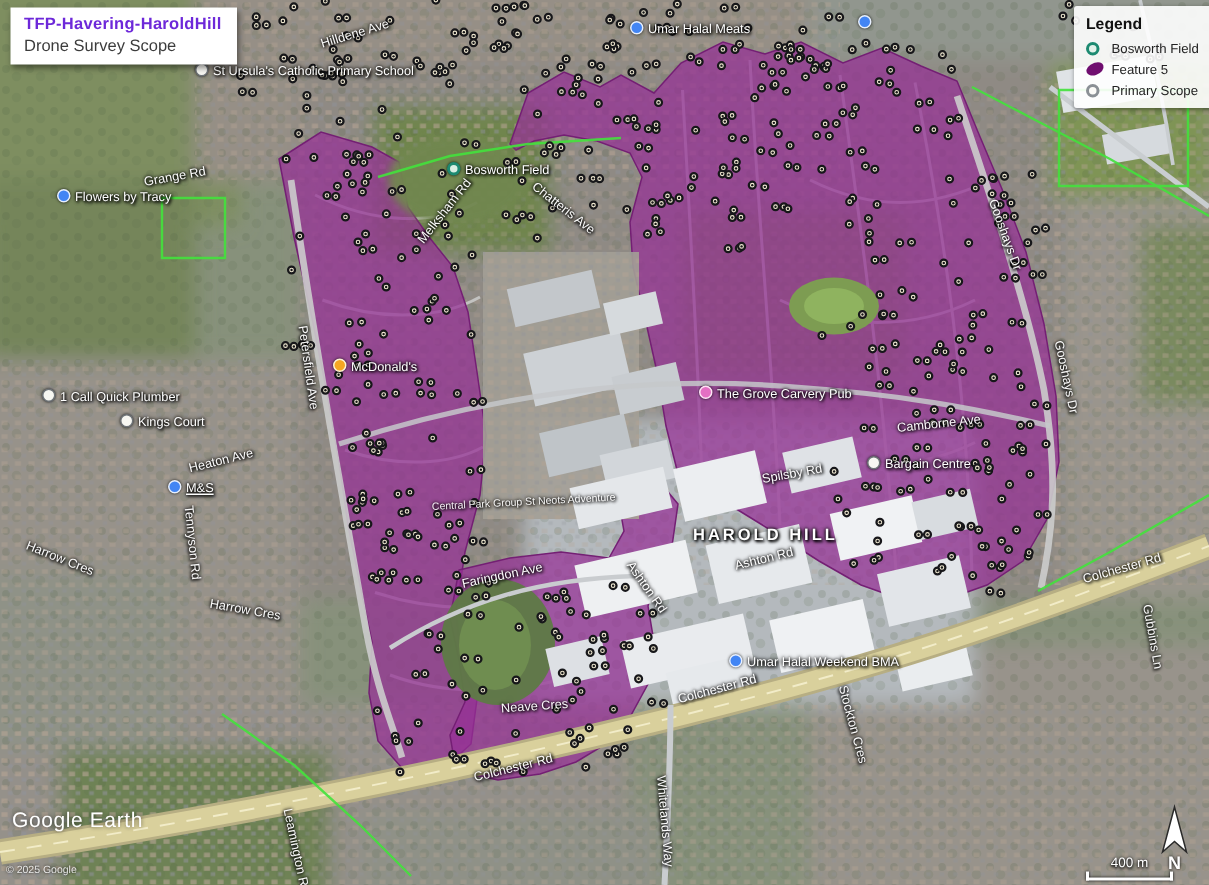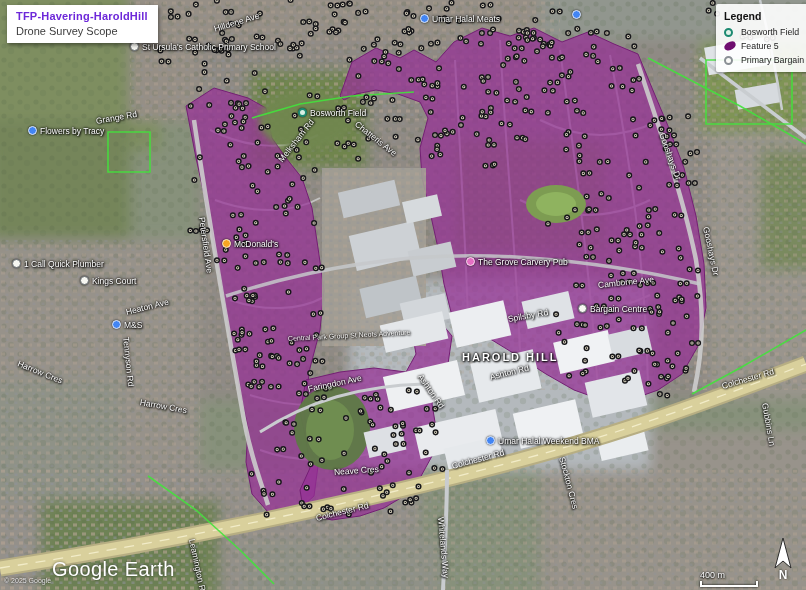--- a/index.html
+++ b/index.html
@@ -33,25 +33,25 @@
   .legend{position:absolute;left:716px;top:4px;width:84px;background:rgba(255,255,255,.9);
           padding:6px 4px 7px 8px;border-radius:2px;box-shadow:0 1px 3px rgba(0,0,0,.35);}
   .legend-title{font-size:10.5px;font-weight:bold;color:#111;margin-bottom:5px;}
   .legend-item{display:flex;align-items:center;margin-top:4px;font-size:8.8px;color:#222;}
   .legend-swatch{width:14px;display:inline-flex;justify-content:flex-start;margin-right:3px;}
   .sw-teal-ring{width:5px;height:5px;border:2px solid #1d8a71;border-radius:50%;background:#e3f2ea;}
   .sw-purple-polygon{width:12px;height:8px;background:#6f0e6f;border-radius:55% 40% 55% 45%;transform:rotate(-18deg);}
   .sw-gray-ring{width:5px;height:5px;border:2px solid #8a9095;border-radius:50%;background:#fbfbf8;}
 
   
-  .brand{position:absolute;left:8px;top:558px;color:#fff;font-size:20px;letter-spacing:.4px;
-         text-shadow:0 0 3px rgba(0,0,0,.6);margin-left:44px;}
+  .brand{position:absolute;left:8px;top:538px;color:#fff;font-size:14px;letter-spacing:.4px;
+         text-shadow:0 0 3px rgba(0,0,0,.6);}
   .copyright{position:absolute;left:4px;top:577px;color:rgba(255,255,255,.85);font-size:7px;
              text-shadow:0 0 2px #000;}
-  .scalebar{position:absolute;left:700px;top:570px;width:58px;color:#fff;
+  .scalebar{position:absolute;left:724px;top:570px;width:58px;text-align:center;color:#fff;
             text-shadow:0 0 2px #000,0 1px 2px #000;}
   .scalebar-label{font-size:9px;margin-bottom:1px;}
   .scalebar-line{height:4px;border-left:2px solid #fff;border-right:2px solid #fff;
                  border-bottom:2px solid #fff;filter:drop-shadow(0 0 1px #000);}
   .compass{position:absolute;left:764px;top:536px;width:38px;height:46px;}
 </style>
 </head>
 <body>
 
 <div id="stage">
@@ -2580,32 +2580,32 @@
         </g>
       </g>
   </svg>
 
   <div id="labels-layer">
       <div class="map-label kind-poi-white" style="left: 130px; top: 42px;"><span class="poi-icon icon-white"></span><span>St Ursula's Catholic Primary School</span></div>
       <div class="map-label kind-street" style="left: 214px; top: 24px; transform: rotate(-17deg);"><span>Hilldene Ave</span></div>
       <div class="map-label kind-poi-blue" style="left: 420px; top: 14px;"><span class="poi-icon icon-blue"></span><span>Umar Halal Meats</span></div>
       <div class="map-label kind-poi-blue" style="left: 572px; top: 10px;"><span class="poi-icon icon-blue"></span><span></span></div>
       <div class="map-label kind-street" style="left: 96px; top: 116px; transform: rotate(-10deg);"><span>Grange Rd</span></div>
-      <div class="map-label kind-poi-blue" style="left: 28px; top: 126px; text-align: center;"><span class="poi-icon icon-blue"></span><span>Flowers by Tracy</span></div>
+      <div class="map-label kind-poi-blue" style="left: 38px; top: 126px; text-align: center;"><span class="poi-icon icon-blue"></span><span>Flowers by Tracy</span></div>
       <div class="map-label kind-poi-teal" style="left: 298px; top: 108px;"><span class="poi-icon icon-teal"></span><span>Bosworth Field</span></div>
       <div class="map-label kind-street" style="left: 356px; top: 118px; transform: rotate(38deg);"><span>Chatteris Ave</span></div>
       <div class="map-label kind-street" style="left: 280px; top: 156px; transform: rotate(-52deg);"><span>Melksham Rd</span></div>
       <div class="map-label kind-street" style="left: 662px; top: 128px; transform: rotate(70deg);"><span>Gooshays Dr</span></div>
       <div class="map-label kind-street" style="left: 706px; top: 222px; transform: rotate(78deg);"><span>Gooshays Dr</span></div>
       <div class="map-label kind-street" style="left: 202px; top: 212px; transform: rotate(82deg);"><span>Petersfield Ave</span></div>
       <div class="map-label kind-poi-orange" style="left: 222px; top: 239px;"><span class="poi-icon icon-orange"></span><span>McDonald's</span></div>
-      <div class="map-label kind-poi-white" style="left: 12px; top: 259px;"><span class="poi-icon icon-white"></span><span>1 Call Quick Plumber</span></div>
+      <div class="map-label kind-poi-white" style="left: 28px; top: 259px;"><span class="poi-icon icon-white"></span><span>1 Call Quick Plumber</span></div>
       <div class="map-label kind-poi-white" style="left: 80px; top: 276px;"><span class="poi-icon icon-white"></span><span>Kings Court</span></div>
       <div class="map-label kind-street" style="left: 126px; top: 307px; transform: rotate(-14deg);"><span>Heaton Ave</span></div>
-      <div class="map-label kind-poi-blue" style="left: 112px; top: 320px;"><span class="poi-icon icon-blue"></span><span>M&amp;S</span></div>
+      <div class="map-label kind-poi-blue" style="left: 112px; top: 320px; text-decoration: underline;"><span class="poi-icon icon-blue"></span><span>M&amp;S</span></div>
       <div class="map-label kind-street" style="left: 126px; top: 332px; transform: rotate(84deg);"><span>Tennyson Rd</span></div>
       <div class="map-label kind-street" style="left: 18px; top: 358px; transform: rotate(22deg);"><span>Harrow Cres</span></div>
       <div class="map-label kind-street" style="left: 140px; top: 397px; transform: rotate(10deg);"><span>Harrow Cres</span></div>
       <div class="map-label kind-poi-pink" style="left: 466px; top: 257px;"><span class="poi-icon icon-pink"></span><span>The Grove Carvery Pub</span></div>
       <div class="map-label kind-street" style="left: 598px; top: 280px; transform: rotate(-6deg);"><span>Camborne Ave</span></div>
       <div class="map-label kind-street" style="left: 508px; top: 314px; transform: rotate(-10deg);"><span>Spilsby Rd</span></div>
       <div class="map-label kind-poi-white" style="left: 578px; top: 304px; text-align: right;"><span class="poi-icon icon-white"></span><span>Bargain Centre</span></div>
       <div class="map-label kind-area" style="left: 462px; top: 352px;"><span>HAROLD HILL</span></div>
       <div class="map-label kind-street" style="left: 490px; top: 372px; transform: rotate(-14deg);"><span>Ashton Rd</span></div>
       <div class="map-label kind-street-sm" style="left: 288px; top: 334px; transform: rotate(-3deg);"><span>Central Park Group St Neots Adventure</span></div>
@@ -2638,21 +2638,21 @@
     <div class="legend-item">
       <span class="legend-swatch">
           <span class="sw-purple-polygon"></span>
         </span>
       <span>Feature 5</span>
     </div>
     <div class="legend-item">
       <span class="legend-swatch">
           <span class="sw-gray-ring"></span>
         </span>
-      <span>Primary Bargain</span>
+      <span>Primary Scope</span>
     </div>
   </div>
 
   <div class="brand">Google Earth</div>
   <div class="copyright">© 2025 Google</div>
 
   <div class="scalebar">
     <div class="scalebar-label">400 m</div>
     <div class="scalebar-line"></div>
   </div>

